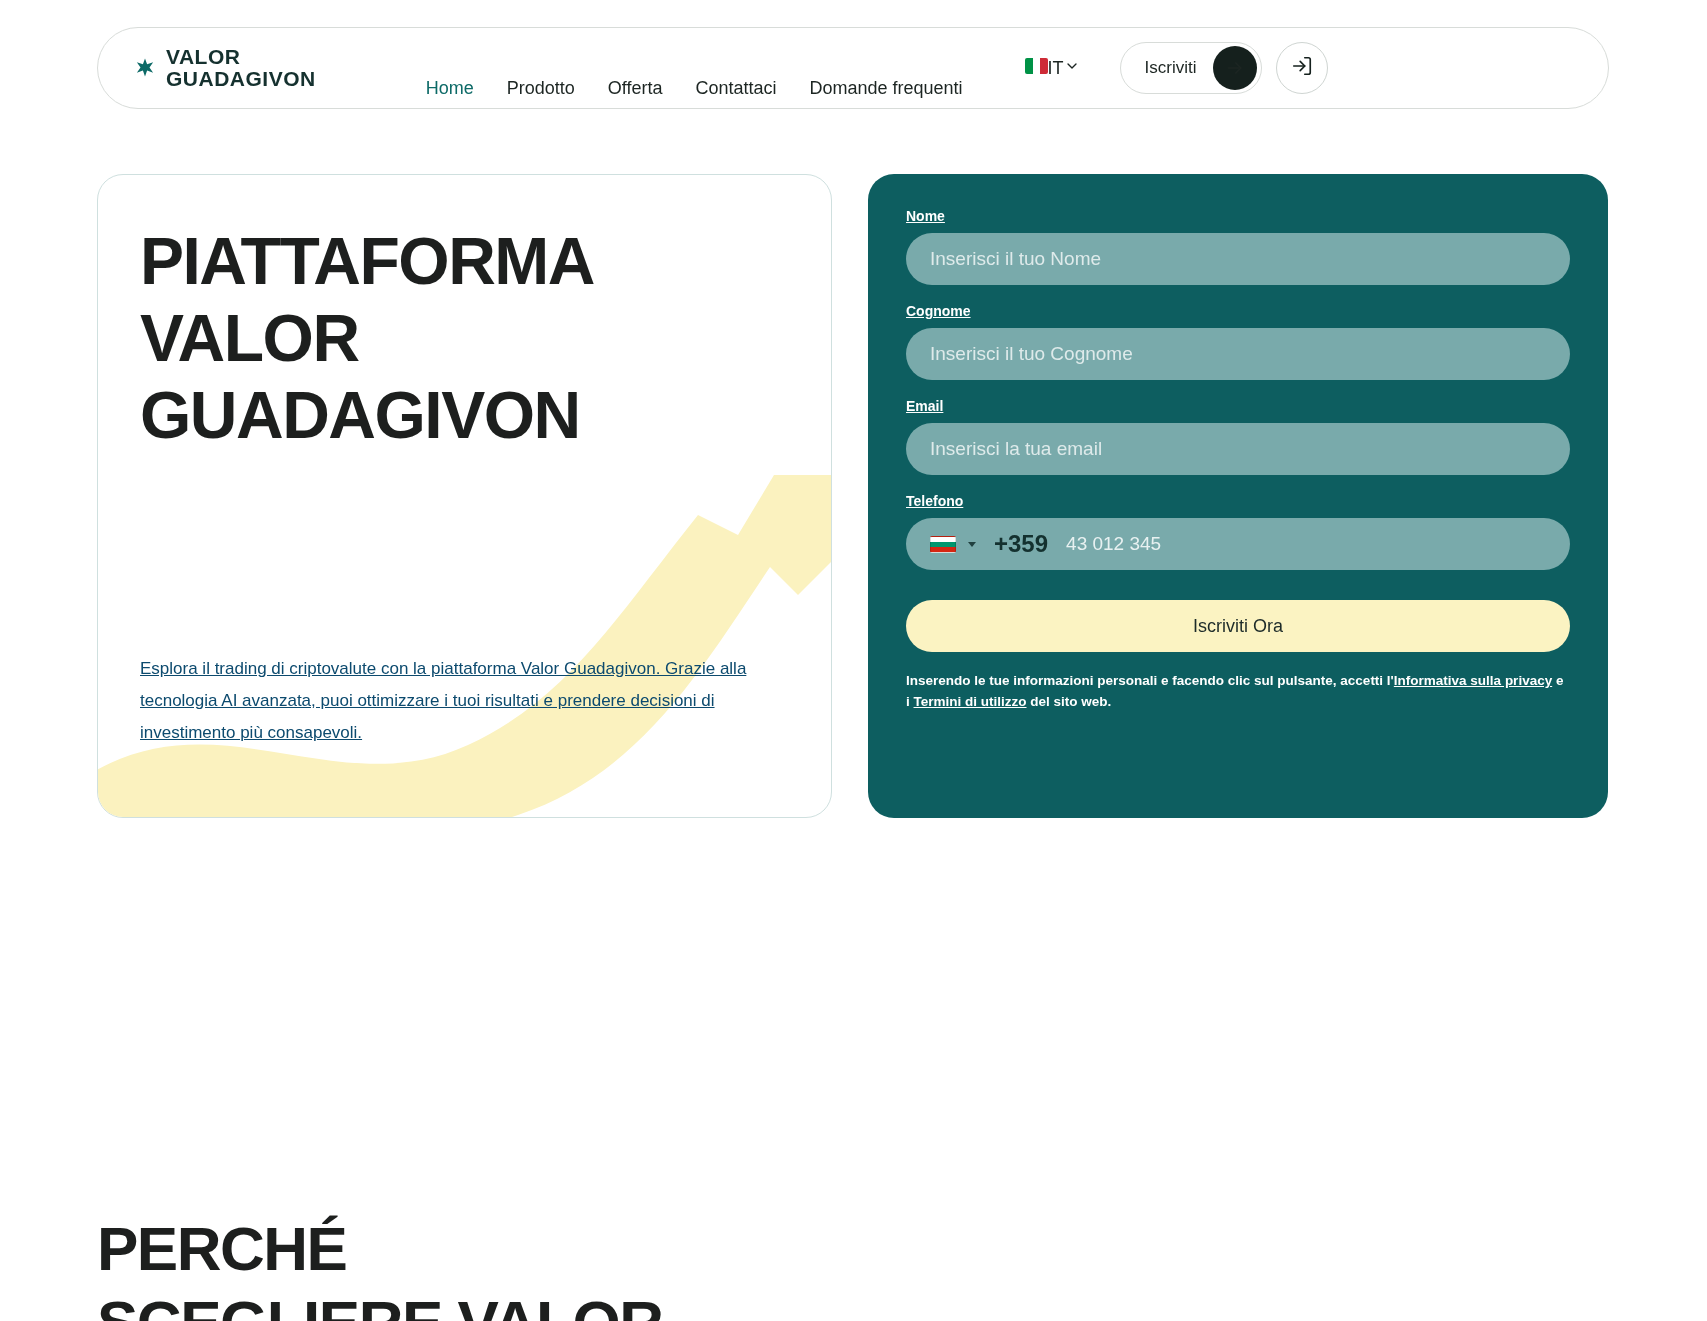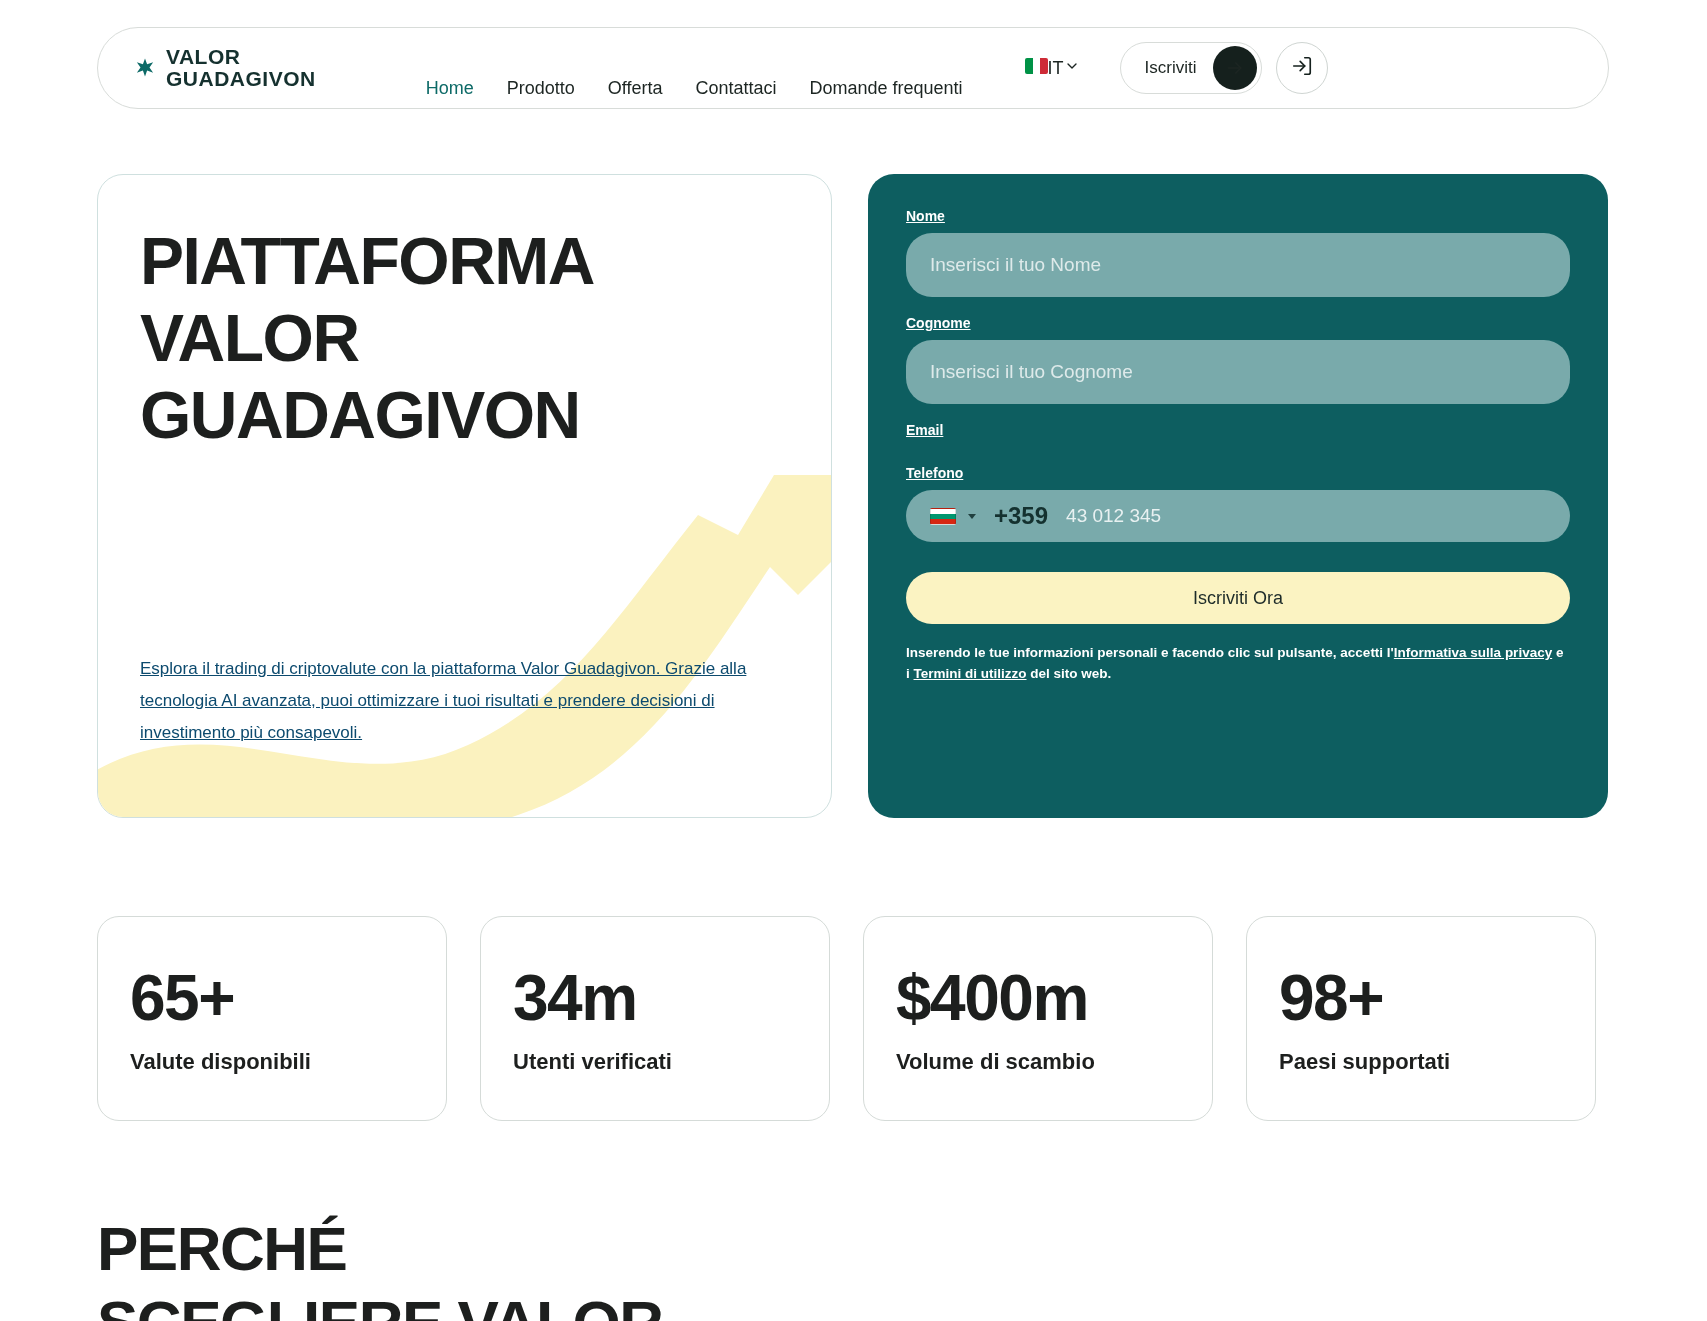--- a/index.html
+++ b/index.html
@@ -159,21 +159,21 @@
   }
   .fld-label {
     font-size: 14px;
     font-weight: 700;
     color: #ffffff;
     margin-bottom: 9px;
     text-decoration: underline;
   }
   .fld-input {
     width: 100%;
-    height: 64px;
+    height: 52px;
     border-radius: 26px;
     border: none;
     background: #79aaab;
     color: #ffffff;
     font-size: 19px;
     font-family: "Liberation Sans", sans-serif;
     padding: 0 24px;
     outline: none;
     display: block;
   }
@@ -346,53 +346,36 @@
 
     <div class="fld-label">Nome</div>
     <input class="fld-input" type="text" value="" placeholder="Inserisci il tuo Nome" style="">
     <div class="fld-gap"></div>
 
     <div class="fld-label">Cognome</div>
     <input class="fld-input" type="text" value="" placeholder="Inserisci il tuo Cognome" style="">
     <div class="fld-gap"></div>
 
     <div class="fld-label">Email</div>
+    <input class="fld-input" type="text" value="" placeholder="Inserisci la tua email" style="">
     <div class="fld-gap"></div>
 
     <div class="fld-label">Telefono</div>
     <div class="phone-row">
       <span class="flag-bg"></span>
       <span class="flag-caret"></span>
       <span class="phone-code">+359</span>
       <input class="phone-num" type="text" value="" placeholder="43 012 345" style="">
     </div>
 
     <button class="submit-btn">Iscriviti Ora</button>
 
     <div class="legal">
       <span>Inserendo le tue informazioni personali e facendo clic sul pulsante, accetti l'</span><a href="#">Informativa sulla privacy</a><span> e i </span><a href="#">Termini di utilizzo</a><span> del sito web.</span>
     </div>
   </section>
 
-  <section class="stats">
-    <div class="stat">
-      <div class="stat-value">65+</div>
-      <div class="stat-label">Valute disponibili</div>
-    </div>
-    <div class="stat">
-      <div class="stat-value">34m</div>
-      <div class="stat-label">Utenti verificati</div>
-    </div>
-    <div class="stat">
-      <div class="stat-value">$400m</div>
-      <div class="stat-label">Volume di scambio</div>
-    </div>
-    <div class="stat">
-      <div class="stat-value">98+</div>
-      <div class="stat-label">Paesi supportati</div>
-    </div>
-  </section>
 
   <h2 class="section-title">PERCHÉ
 SCEGLIERE VALOR</h2>
 
   <div class="gutter"></div>
 </div>
 
 </body></html>

